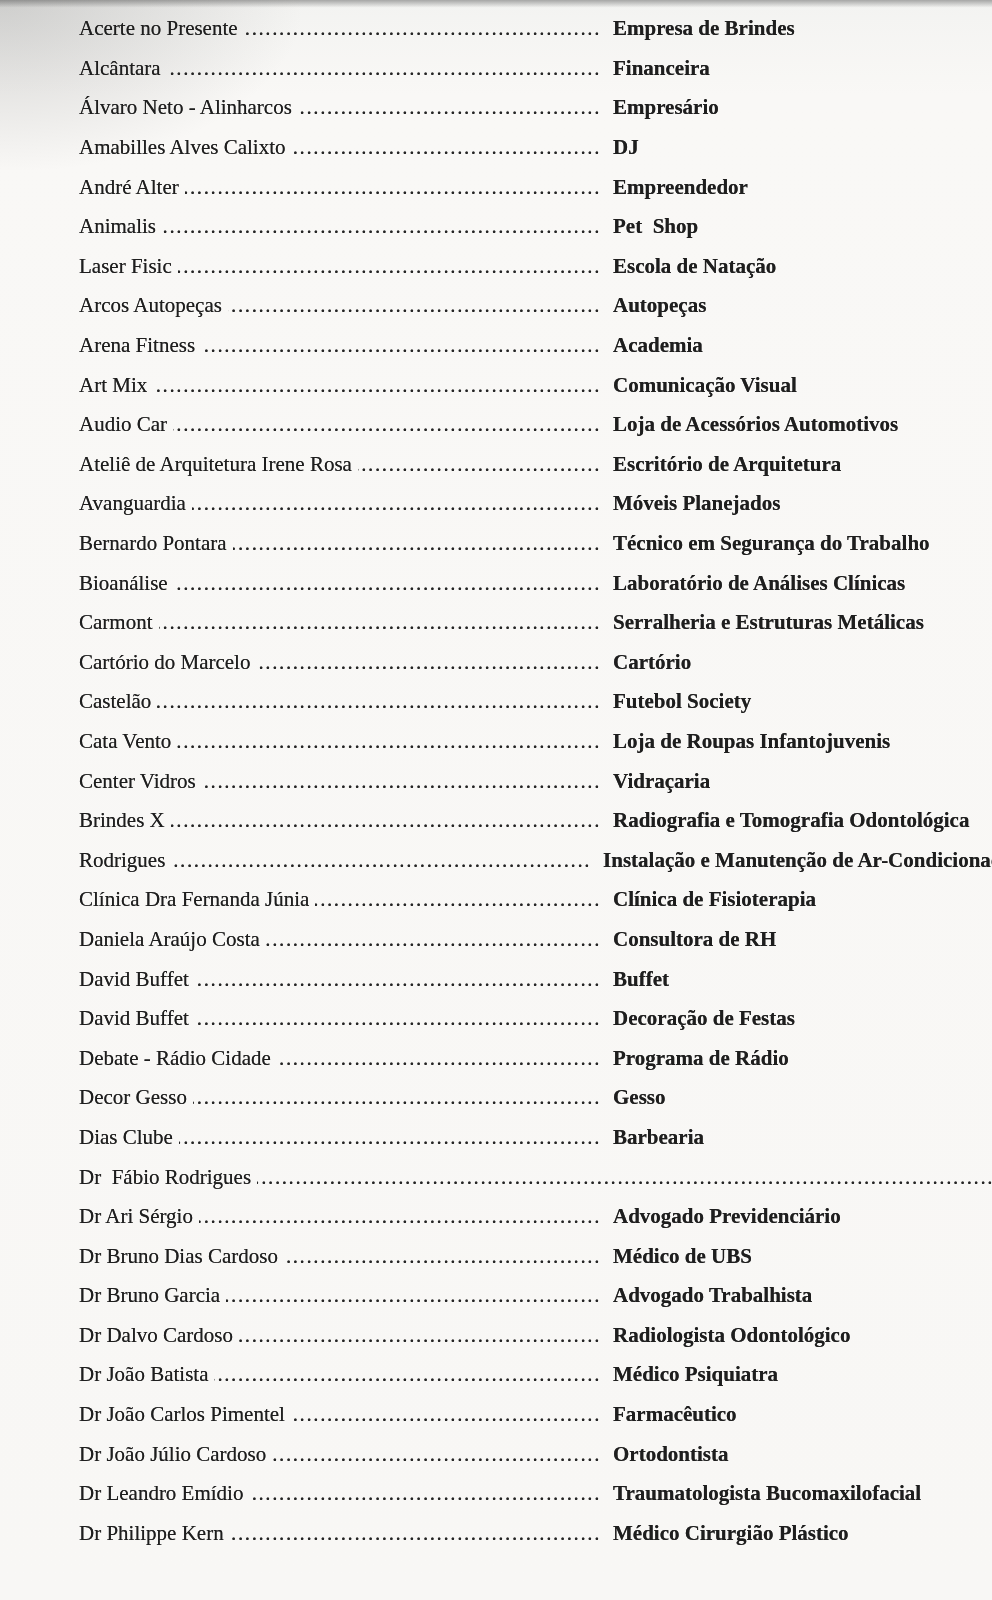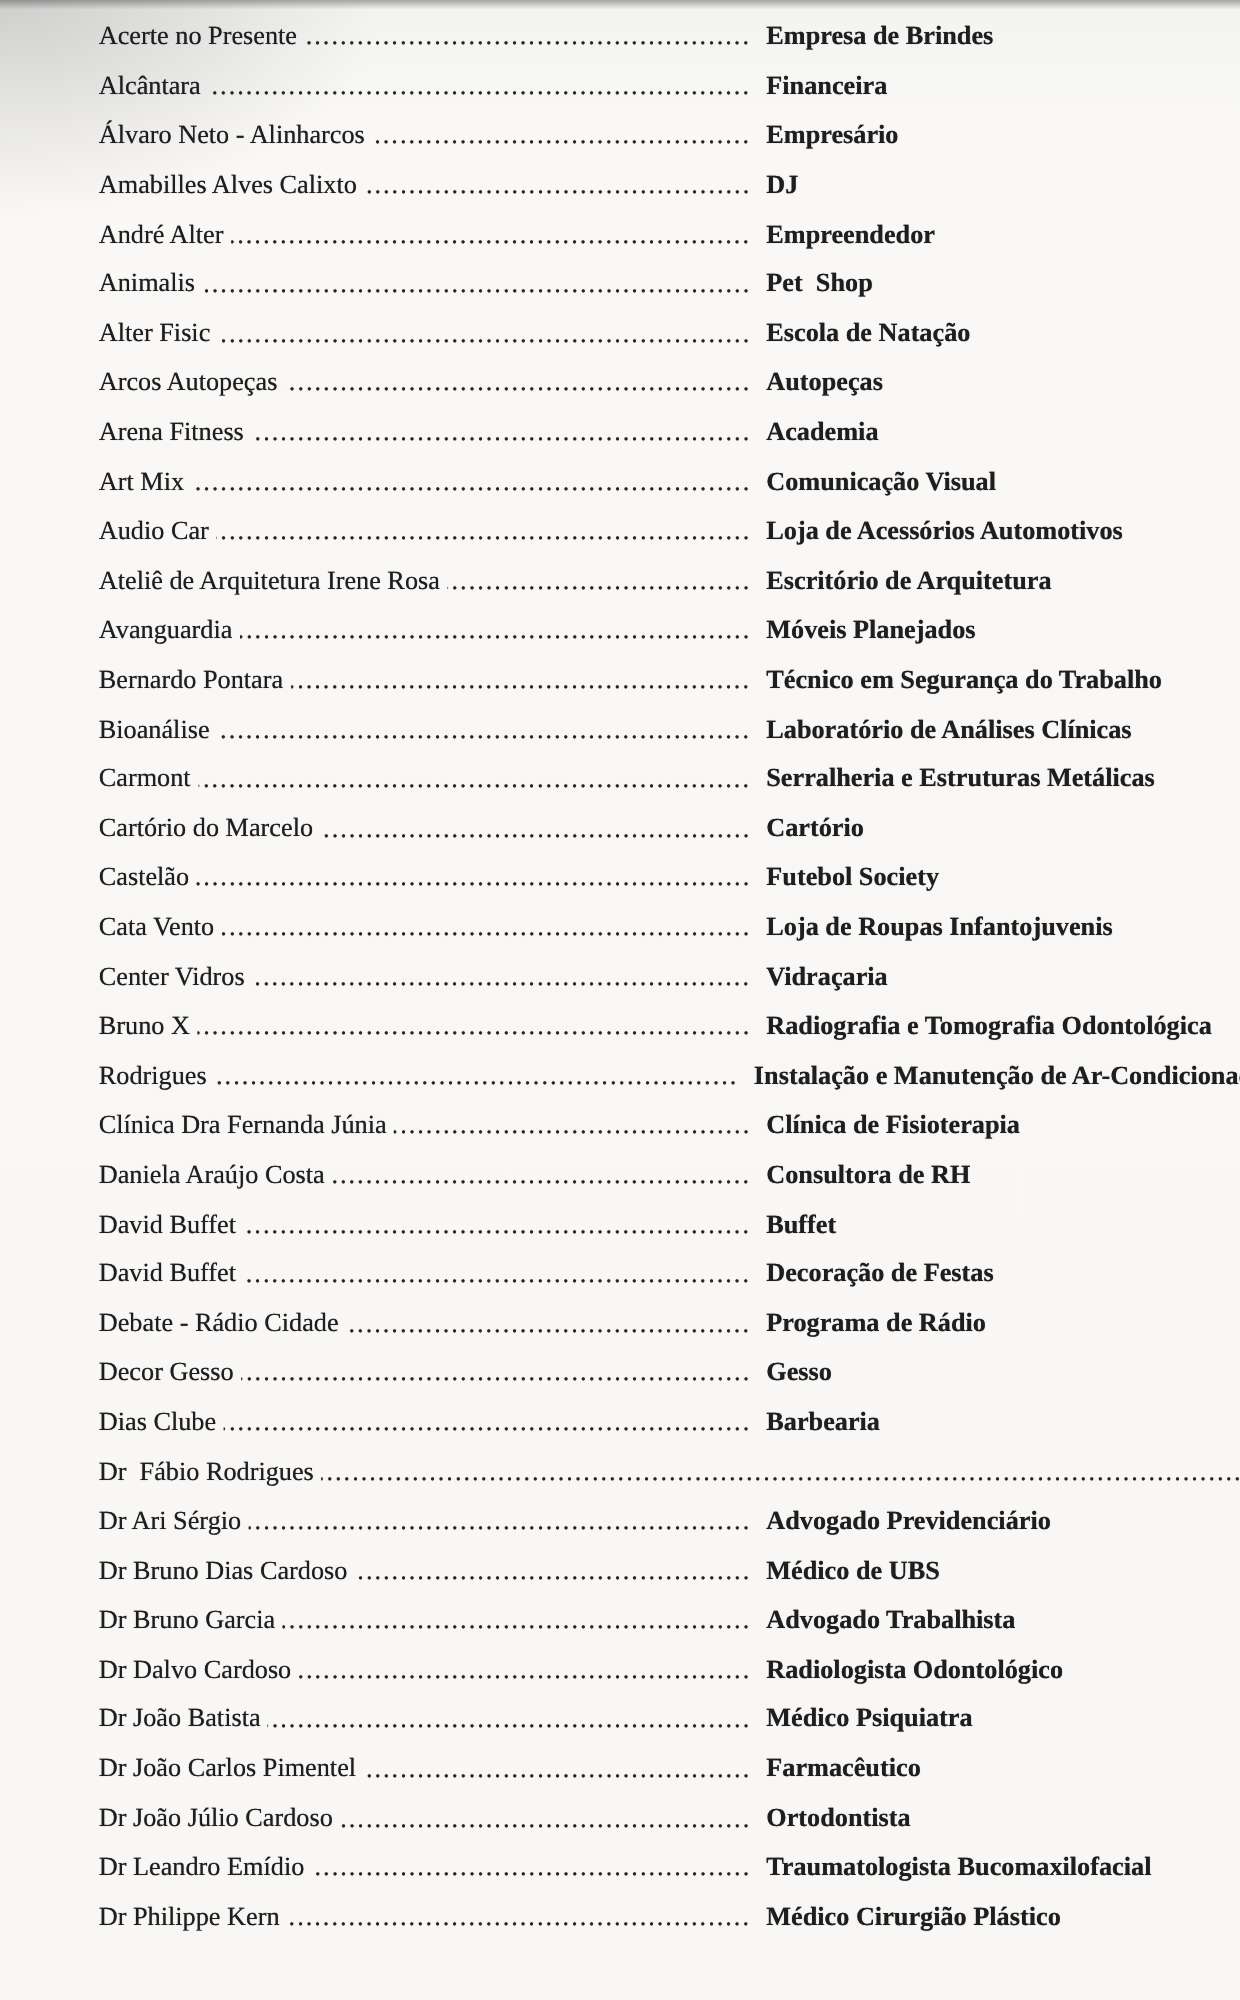--- a/index.html
+++ b/index.html
@@ -112,21 +112,21 @@
     <span class="type">Empreendedor</span>
   </div>
 
   <div class="row">
     <span class="name">Animalis</span>
     <span class="leader"></span>
     <span class="type">Pet  Shop</span>
   </div>
 
   <div class="row">
-    <span class="name">Alter Fisic</span>
+    <span class="name">Laser Fisic</span>
     <span class="leader"></span>
     <span class="type">Escola de Natação</span>
   </div>
 
   <div class="row">
     <span class="name">Arcos Autopeças</span>
     <span class="leader"></span>
     <span class="type">Autopeças</span>
   </div>
 
@@ -196,21 +196,21 @@
     <span class="type">Loja de Roupas Infantojuvenis</span>
   </div>
 
   <div class="row">
     <span class="name">Center Vidros</span>
     <span class="leader"></span>
     <span class="type">Vidraçaria</span>
   </div>
 
   <div class="row">
-    <span class="name">Bruno X</span>
+    <span class="name">Brindes X</span>
     <span class="leader"></span>
     <span class="type">Radiografia e Tomografia Odontológica</span>
   </div>
 
   <div class="row">
     <span class="name">Rodrigues</span>
     <span class="leader"></span>
     <span class="type">Instalação e Manutenção de Ar-Condicionado</span>
   </div>
 

